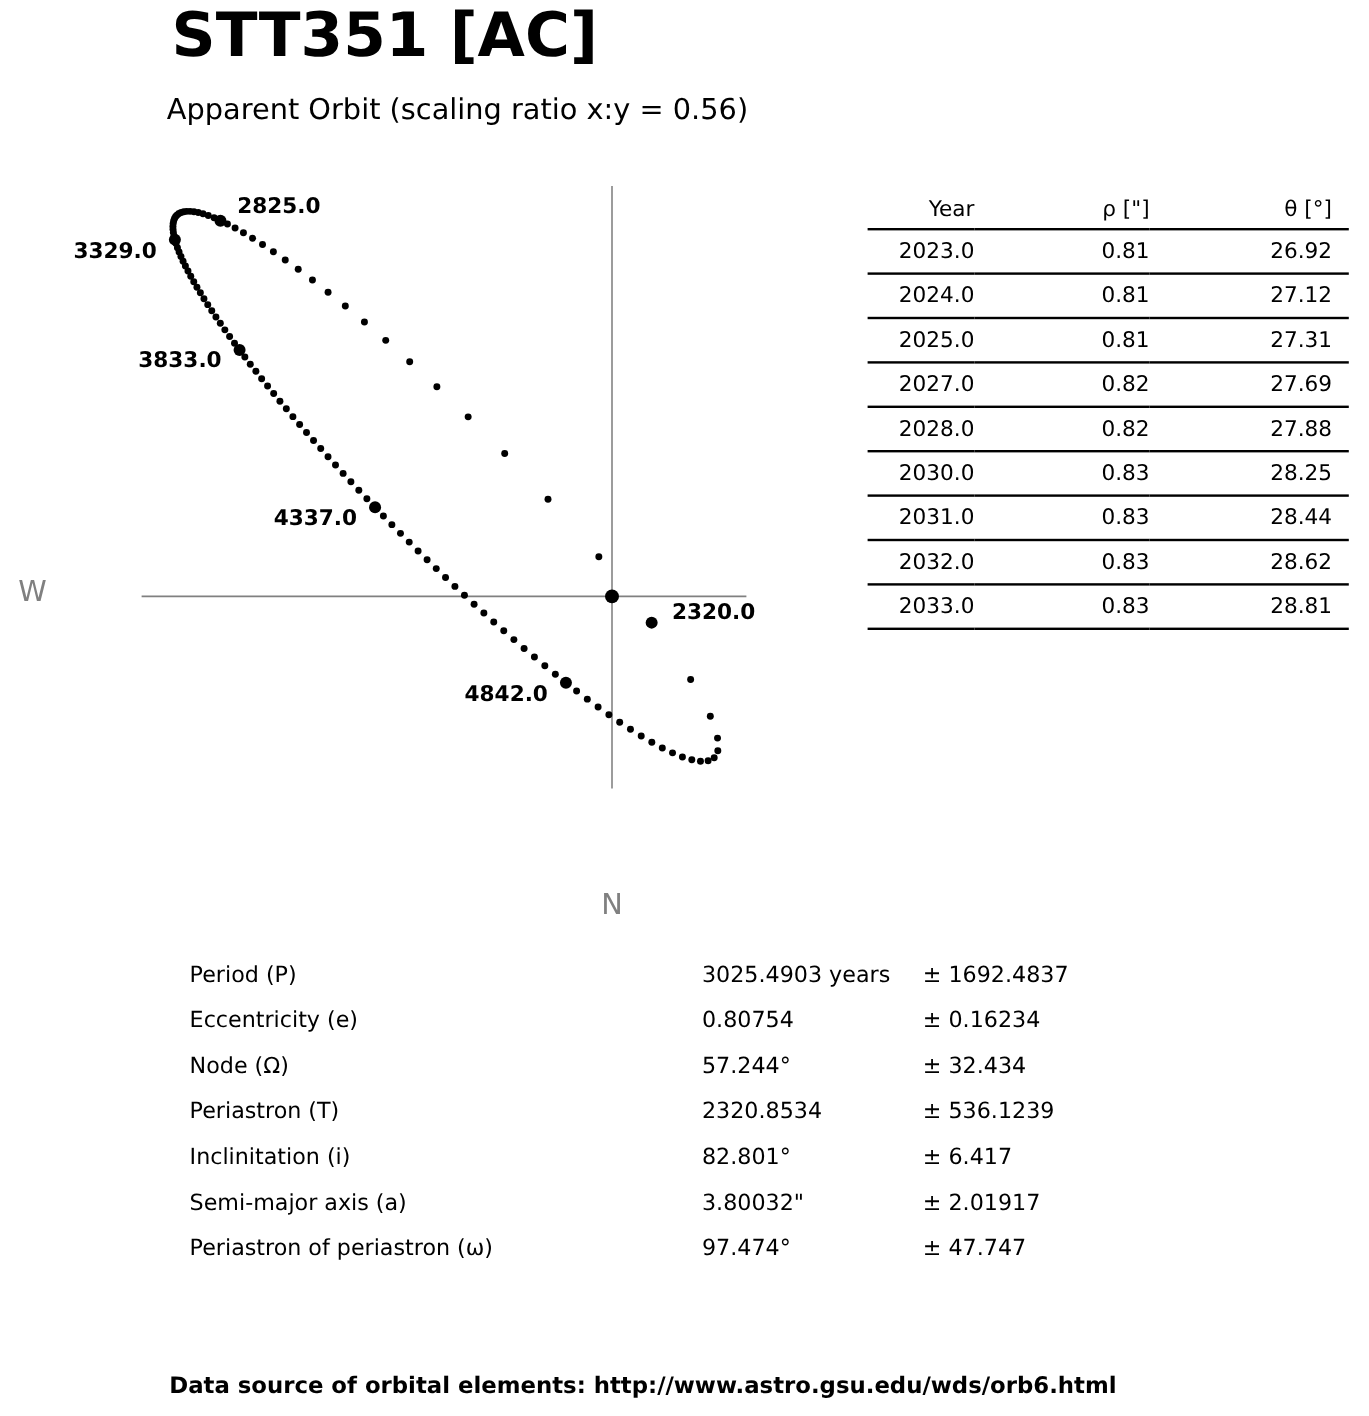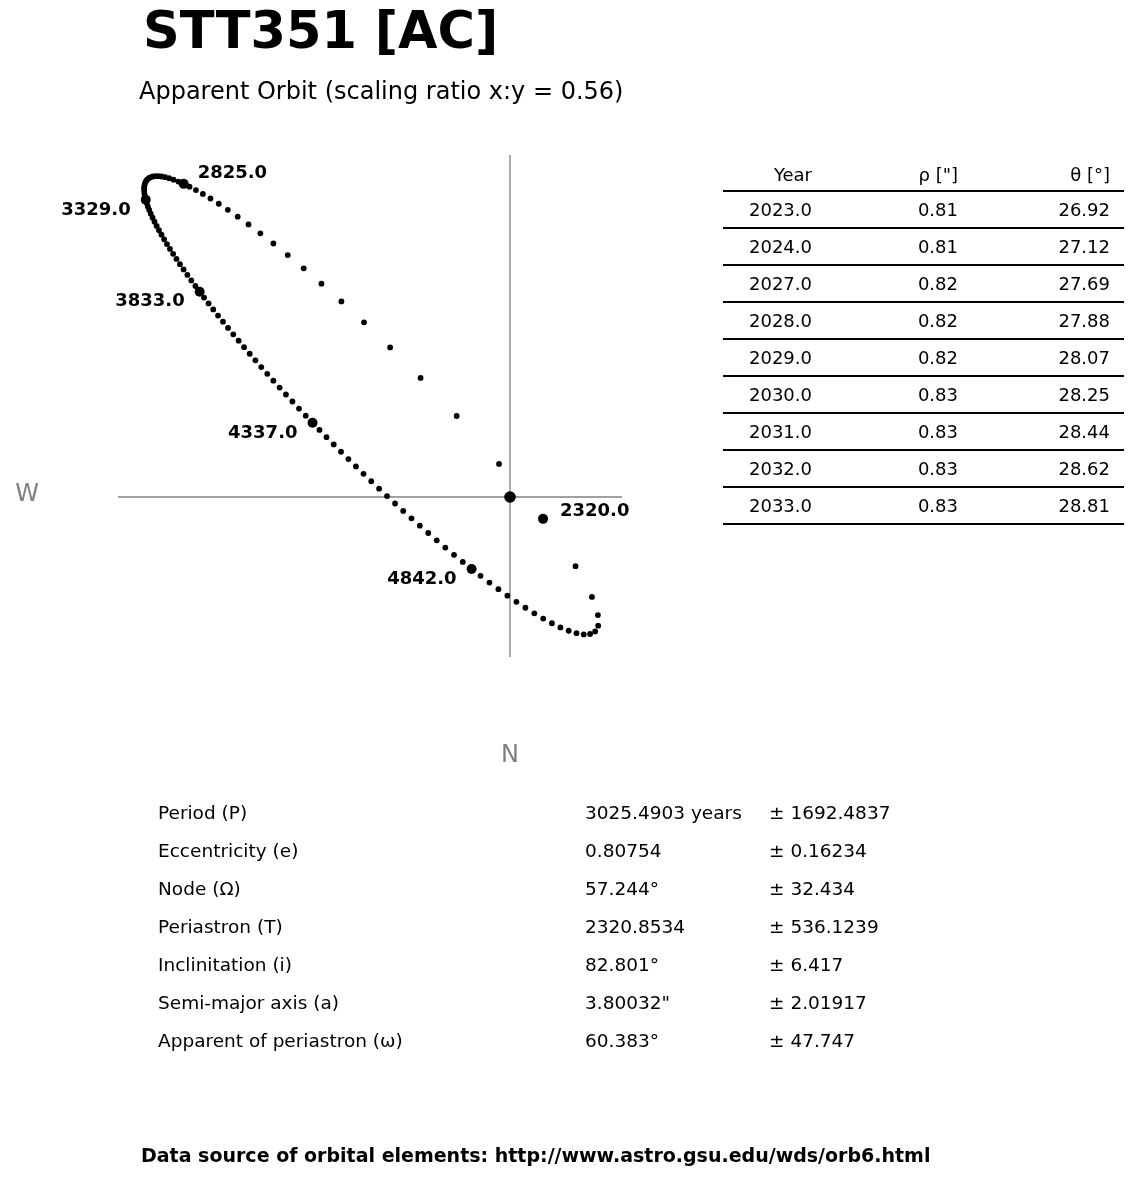--- a/index.html
+++ b/index.html
@@ -195,35 +195,35 @@
         <td class="c1">2023.0</td>
         <td class="c2">0.81</td>
         <td class="c3">26.92</td>
       </tr>
       <tr>
         <td class="c1">2024.0</td>
         <td class="c2">0.81</td>
         <td class="c3">27.12</td>
       </tr>
       <tr>
+        <td class="c1">2025.0</td>
+        <td class="c2">0.81</td>
+        <td class="c3">27.31</td>
+      </tr>
+      <tr>
         <td class="c1">2027.0</td>
         <td class="c2">0.82</td>
         <td class="c3">27.69</td>
       </tr>
       <tr>
         <td class="c1">2028.0</td>
         <td class="c2">0.82</td>
         <td class="c3">27.88</td>
       </tr>
       <tr>
-        <td class="c1">2029.0</td>
-        <td class="c2">0.82</td>
-        <td class="c3">28.07</td>
-      </tr>
-      <tr>
         <td class="c1">2030.0</td>
         <td class="c2">0.83</td>
         <td class="c3">28.25</td>
       </tr>
       <tr>
         <td class="c1">2031.0</td>
         <td class="c2">0.83</td>
         <td class="c3">28.44</td>
       </tr>
       <tr>
@@ -264,19 +264,19 @@
       <span class="el-label">Inclinitation (i)</span>
       <span class="el-value">82.801°</span>
       <span class="el-err">± 6.417</span>
     </div>
     <div class="el-row">
       <span class="el-label">Semi-major axis (a)</span>
       <span class="el-value">3.80032"</span>
       <span class="el-err">± 2.01917</span>
     </div>
     <div class="el-row">
-      <span class="el-label">Apparent of periastron (ω)</span>
-      <span class="el-value">60.383°</span>
+      <span class="el-label">Periastron of periastron (ω)</span>
+      <span class="el-value">97.474°</span>
       <span class="el-err">± 47.747</span>
     </div>
   </div>
 
 <div class="footer">Data source of orbital elements: http://www.astro.gsu.edu/wds/orb6.html</div>
 
 </body></html>

